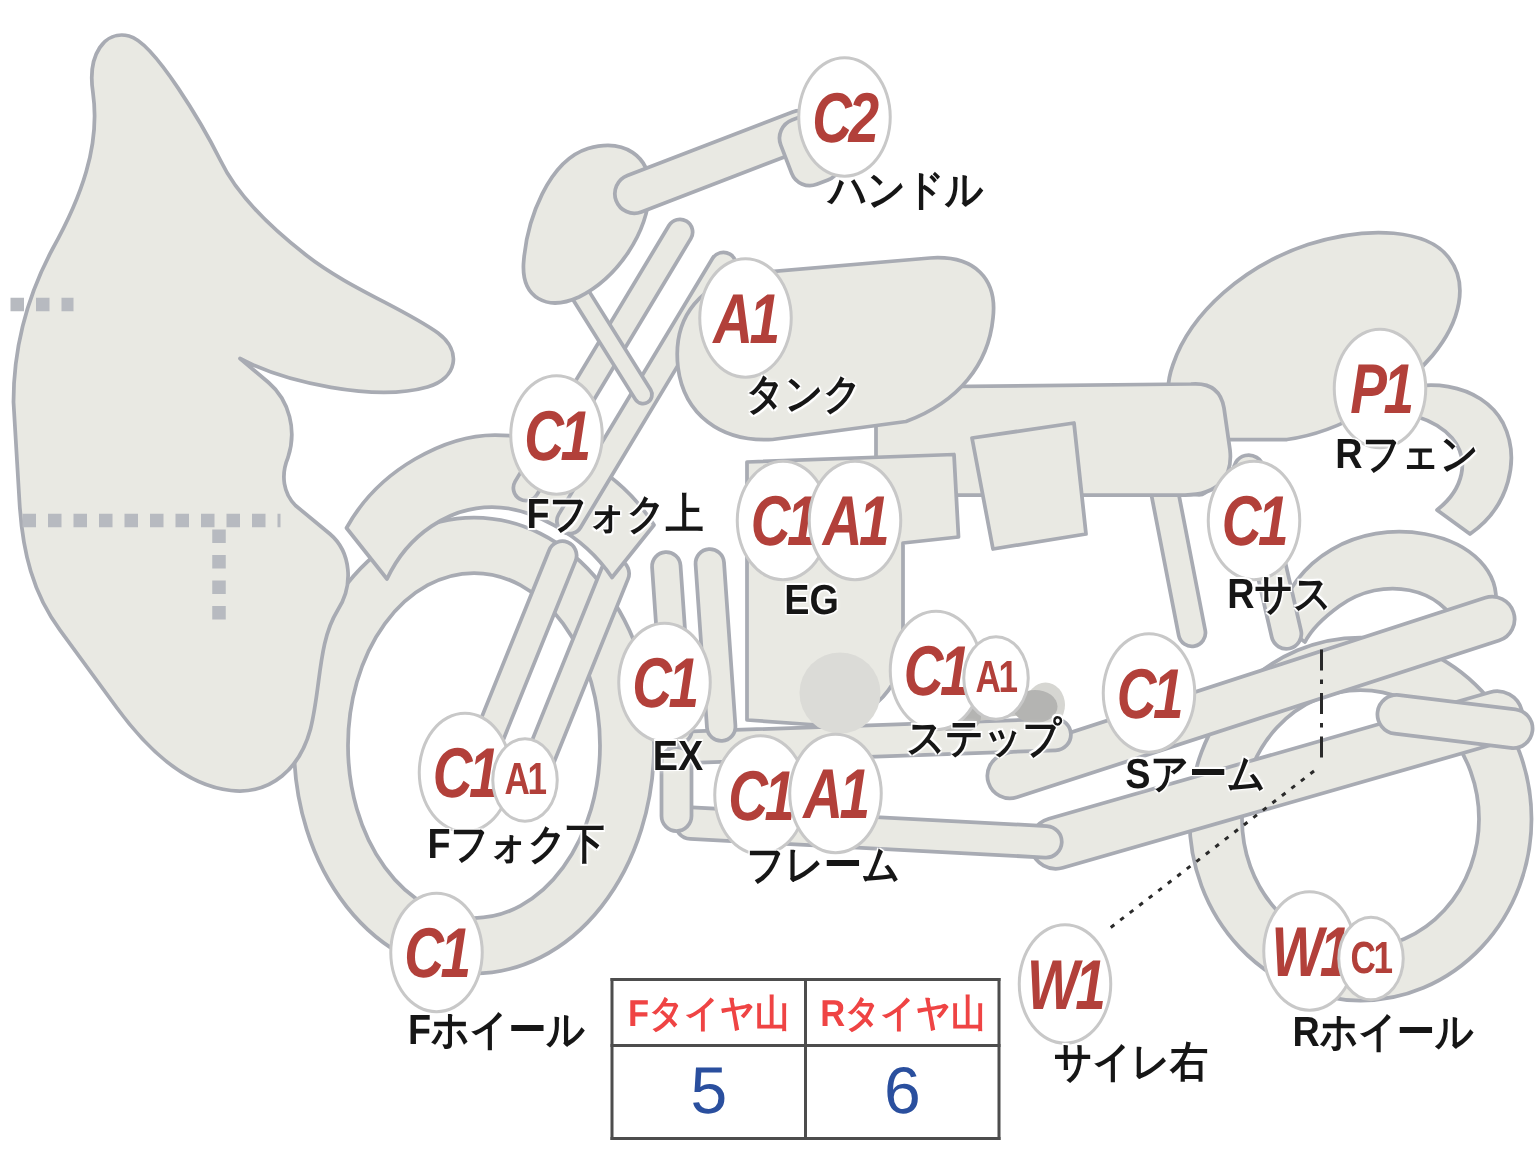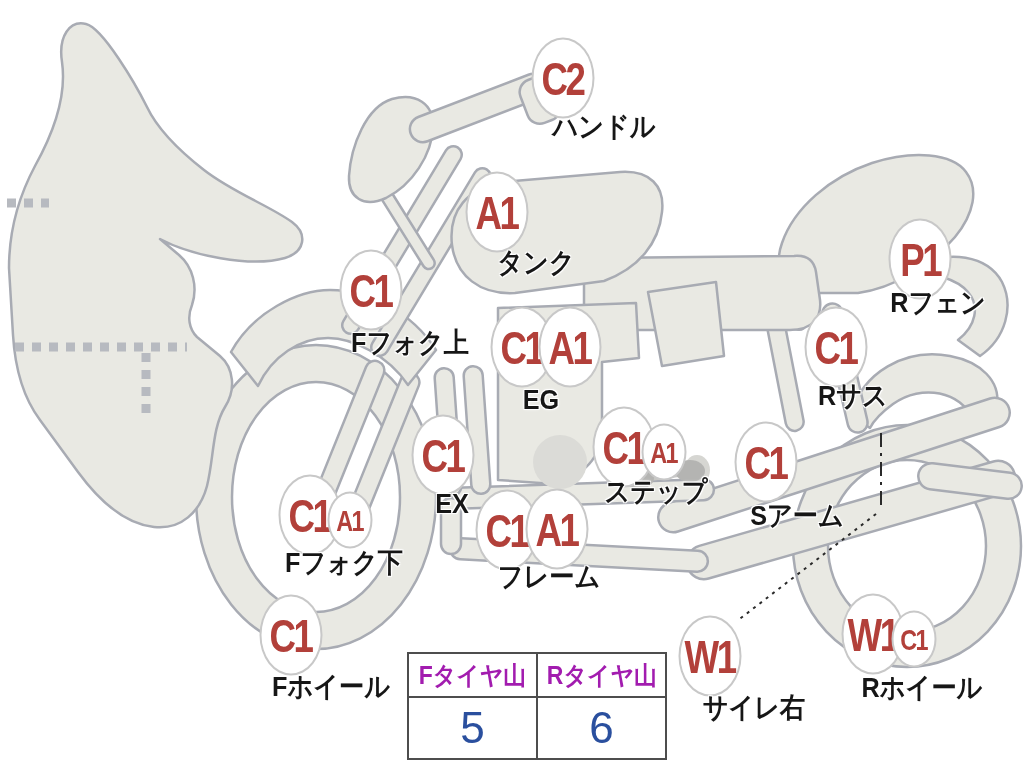--- a/index.html
+++ b/index.html
@@ -3,34 +3,34 @@
 <meta charset="utf-8">
 <style>
   html,body{margin:0;padding:0;background:#fff;}
   #canvas{position:relative;width:1024px;height:768px;background:#fff;overflow:hidden;
           font-family:"Liberation Sans",sans-serif;}
   #bike-svg{position:absolute;left:0;top:0;z-index:1;}
   #marker-layer{position:absolute;left:0;top:0;width:1024px;height:768px;z-index:3;}
   .code{position:absolute;transform:translate(-50%,-50%);background:#fff;
         border:2px solid var(--marker-border,#c8c8c8);border-radius:50%;
         display:flex;align-items:center;justify-content:center;box-sizing:border-box;}
-  .code.large{width:63px;height:81px;}
+  .code.large{width:63px;height:81px;font-style:italic;}
   .code.small{width:45px;height:57px;}
   .code-text{color:var(--marker-text,#b2403a);font-weight:bold;line-height:1;
              transform:scaleX(0.78);letter-spacing:-3px;}
   .code.large .code-text{font-size:47px;}
   .code.small .code-text{font-size:30px;letter-spacing:-2px;}
   .part-label{position:absolute;transform:translate(-50%,-50%) scaleX(0.9);
               font-weight:bold;font-size:28px;color:var(--label-text,#161616);white-space:nowrap;
               text-shadow:-1px -1px 0 #fff,1px -1px 0 #fff,-1px 1px 0 #fff,1px 1px 0 #fff,0 0 4px #fff;}
   #tire-table{position:absolute;left:407px;top:652px;z-index:4;border-collapse:collapse;
               background:#fff;}
   #tire-table td{border:2.5px solid var(--table-border,#4d4d4d);text-align:center;vertical-align:middle;
                  padding:0;box-sizing:border-box;}
-  #tire-table .hdr{width:129px;height:44px;font-weight:bold;font-size:25px;color:#a21caf;}
+  #tire-table .hdr{width:129px;height:44px;font-weight:bold;font-size:25px;color:#ef4444;}
   #tire-table .hdr span{display:inline-block;transform:scaleX(0.92);white-space:nowrap;}
   #tire-table .val{height:62px;font-size:44px;color:var(--table-value,#2a4f9e);}
 </style>
 </head>
 <body>
 
 <div id="canvas">
 
   <svg id="bike-svg" width="1024" height="768" viewBox="0 0 1024 768">
     <g fill="#e9e9e3" stroke="#a8abb3" stroke-width="2.5" stroke-linejoin="round" stroke-linecap="round">

